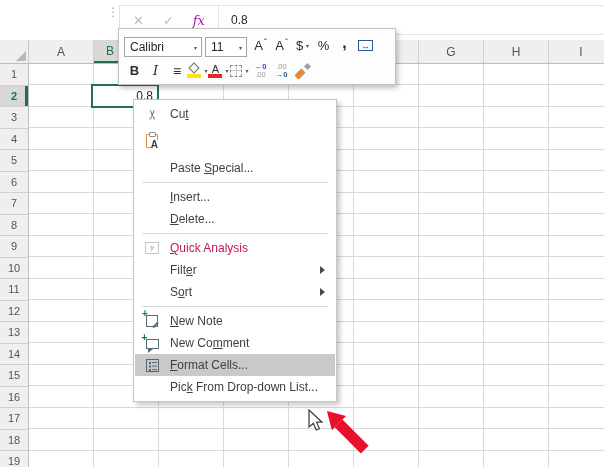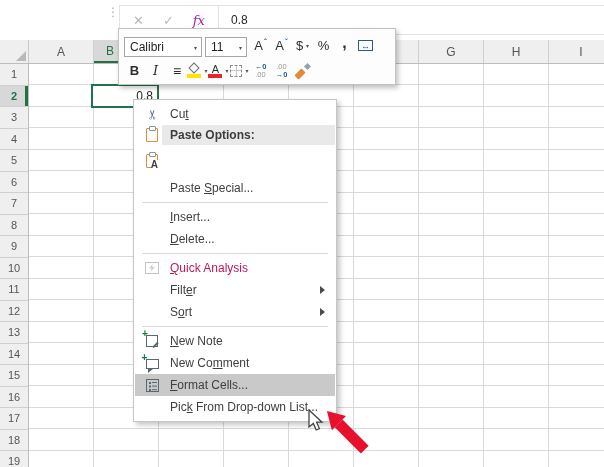--- a/index.html
+++ b/index.html
@@ -311,26 +311,20 @@
     </div>
 </div>
 
 <div class="cmenu" id="cmenu">
     <div class="mi">
       <span class="icn">
         <span class="icon-cut">✂</span>
       </span>
       <span>Cu<u>t</u></span>
     </div>
-    <div class="mi plabel">
-      <span class="icn">
-        <span class="clipbase"></span>
-      </span>
-      <span>Paste Options:</span>
-    </div>
     <div class="mi prow">
       <span class="icn">
         <span class="clipbase">
           <span class="pvA">A</span>
         </span>
       </span>
     </div>
     <div class="mi">
       <span>Paste <u>S</u>pecial...</span>
     </div>

